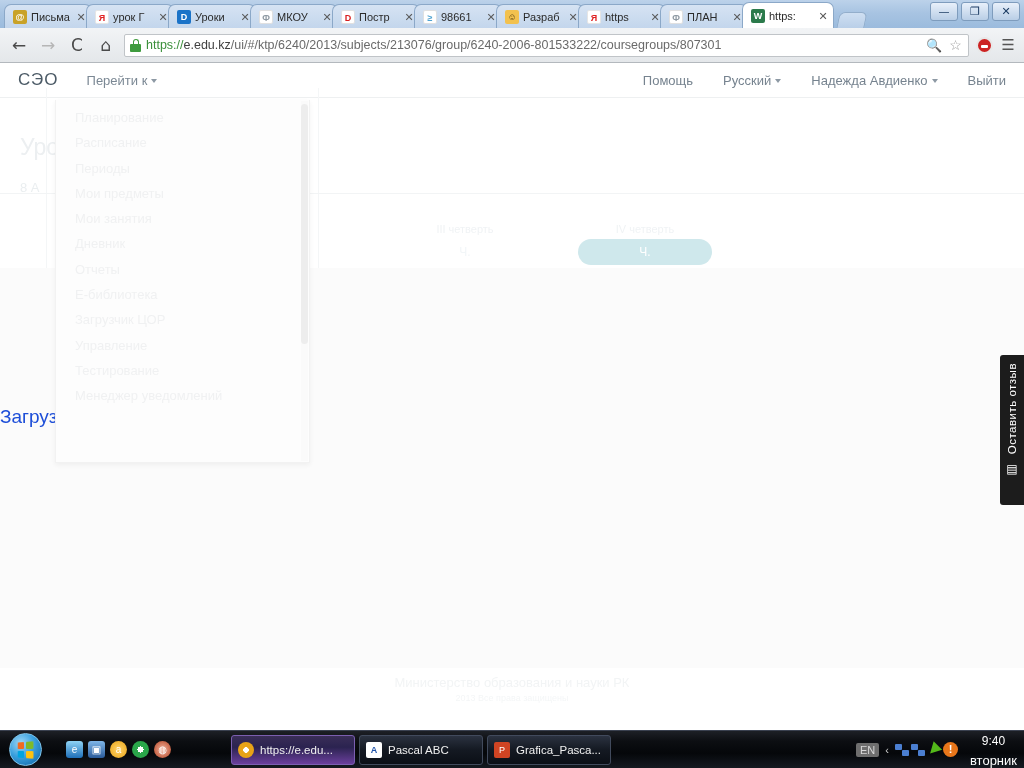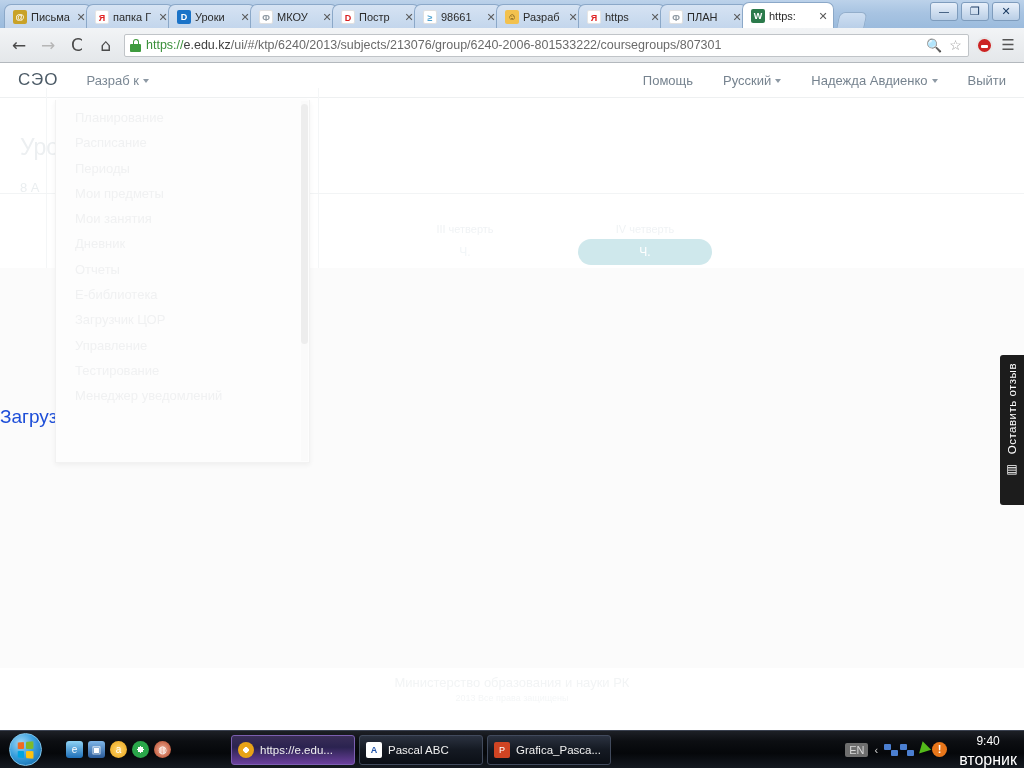--- a/index.html
+++ b/index.html
@@ -402,36 +402,36 @@
     transform: rotate(-135deg);}
   .alertico {
     width: 15px; height: 15px; border-radius: 50%; background: #e8761a;
     color: #fff; font-size: 11px; font-weight: bold; text-align: center; line-height: 15px;
   }
   .clock {
     color: #fff; text-align: center; line-height: 1.25;
     padding-left: 6px; padding-right: 1px;
   }
   .clock .t { font-size: 12px; }
-  .clock .d { font-size: 16px; }
+  .clock .d { font-size: 13px; }
 </style>
 </head>
 <body>
 
 <div class="browser">
 
   <div class="tabstrip">
     <div class="tab">
       <span class="favicon" style="background:#c9a227">@</span>
       <span class="tab-title">Письма</span>
       <span class="tab-close">✕</span>
     </div>
     <div class="tab">
       <span class="favicon" style="background:#fff;color:#e02020;border:1px solid #e5e5e5">Я</span>
-      <span class="tab-title">папка Г</span>
+      <span class="tab-title">урок Г</span>
       <span class="tab-close">✕</span>
     </div>
     <div class="tab">
       <span class="favicon" style="background:#1a73c8">D</span>
       <span class="tab-title">Уроки</span>
       <span class="tab-close">✕</span>
     </div>
     <div class="tab">
       <span class="favicon" style="background:#fff;color:#8f9aa3;border:1px solid #e0e0e0">Ф</span>
       <span class="tab-title">МКОУ</span>
@@ -492,21 +492,21 @@
     </div>
     <div class="adblock"></div>
     <div class="menubtn">☰</div>
   </div>
 
   <div class="page">
 
     <div class="apphdr">
       <div class="brand">СЭО</div>
       <div class="navlink">
-        <span>Разраб к</span><span class="caret"></span>
+        <span>Перейти к</span><span class="caret"></span>
       </div>
       <div class="hdr-right">
         <div class="navlink">Помощь</div>
         <div class="navlink">
           <span>Русский</span><span class="caret"></span>
         </div>
         <div class="navlink">
           <span>Надежда Авдиенко</span><span class="caret"></span>
         </div>
         <div class="navlink">Выйти</div>

